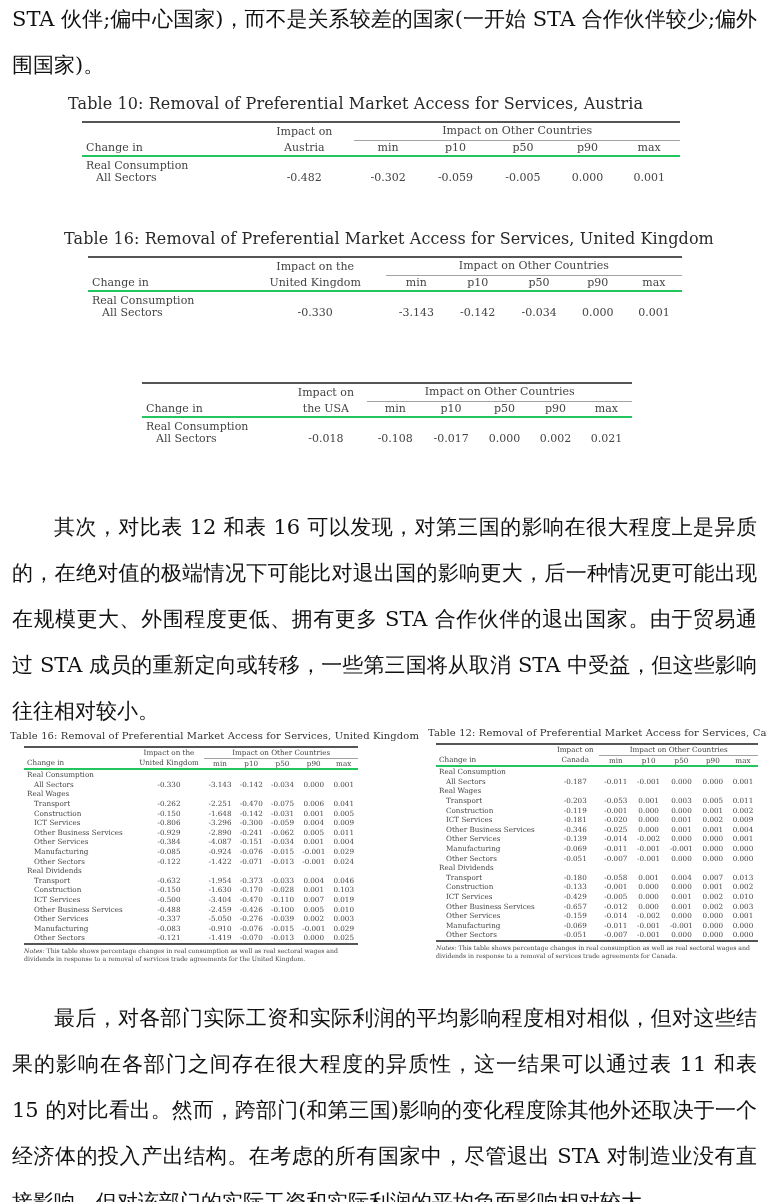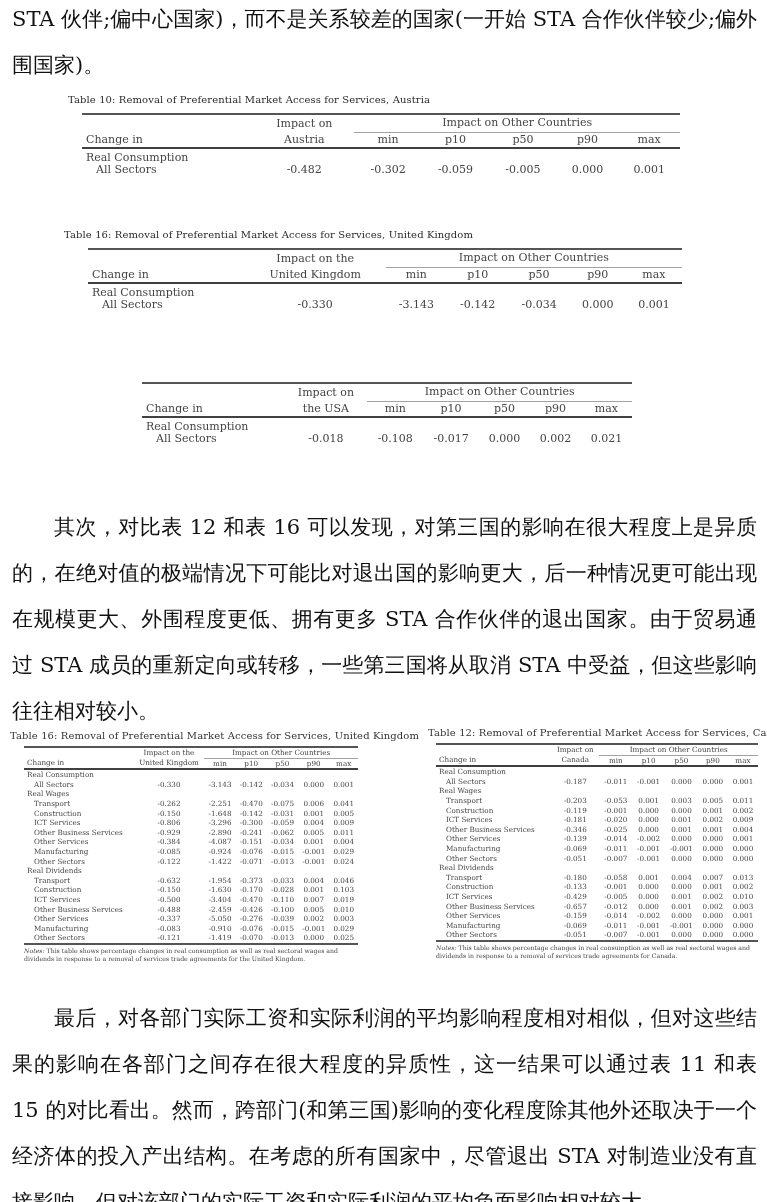--- a/index.html
+++ b/index.html
@@ -6,25 +6,25 @@
   body { width: 767px; height: 1202px; position: relative; overflow: hidden; color: #111; }
   .para {
     position: absolute; left: 12px; width: 745px;
     font-family: "DejaVu Serif", "Liberation Serif", serif;
     font-size: 21px; line-height: 46px; color: #111;
     text-align: justify; margin: 0;
   }
   .para.indent { text-indent: 42px; }
   .latex { font-family: "DejaVu Serif", "Liberation Serif", serif; color: #333; }
   .tbl-block { position: absolute; }
-  .caption { font-size: 10px; white-space: nowrap; margin: 0; color: #2a2a2a; letter-spacing: 0.1px; }
+  .caption { font-size: 16px; white-space: nowrap; margin: 0; color: #2a2a2a; letter-spacing: 0.1px; }
   table.t { border-collapse: collapse; width: 100%; font-size: 11px; color: #444; }
   table.t td { padding: 0 4px; line-height: 12px; white-space: nowrap; }
   .toprule { border-top: 2px solid #555; }
-  .midrule td { border-bottom: 2px solid #404040; }
+  .midrule td { border-bottom: 2px solid #22c55e; }
   .grp { text-align: center; border-bottom: 1px solid #a3a3a3; }
   .num { text-align: center; }
   .ind { padding-left: 14px !important; }
   .bottomrule td { border-bottom: 2px solid #555; }
   
   .small .caption { font-size: 10px; color: #333; }
   .small table.t { font-size: 7.2px; color: #444; }
   .small table.t td { line-height: 9.6px; padding: 0 3px; }
   .small .ind { padding-left: 10px !important; }
   .note { font-size: 6.2px; line-height: 8px; color: #444; margin: 2px 0 0 0; font-family: "DejaVu Serif", serif; }

